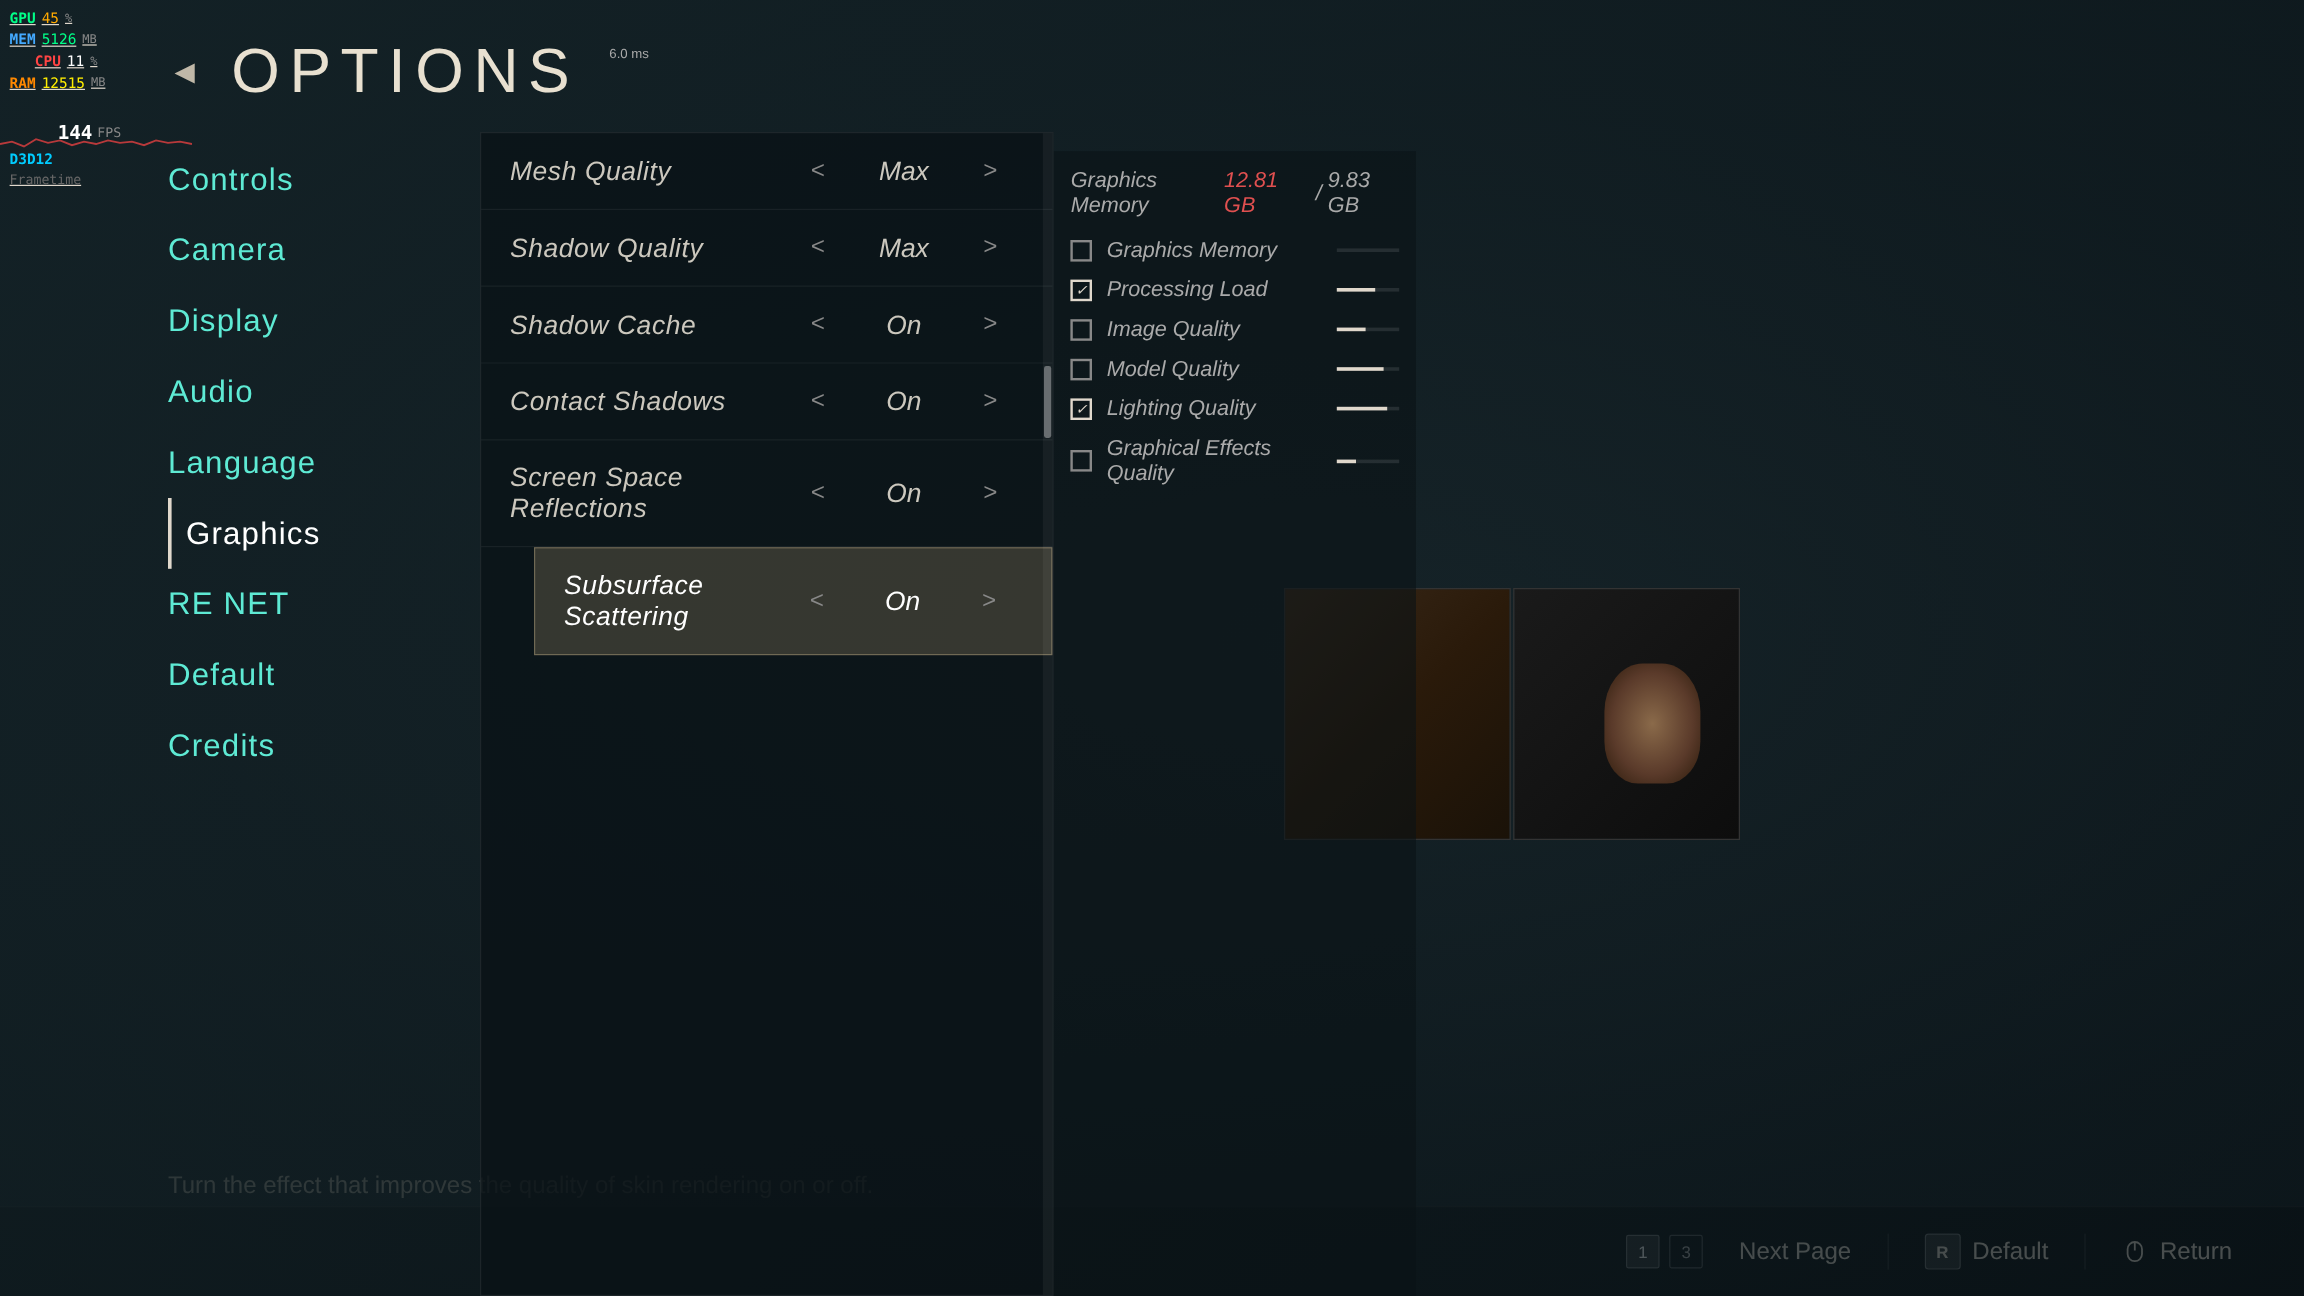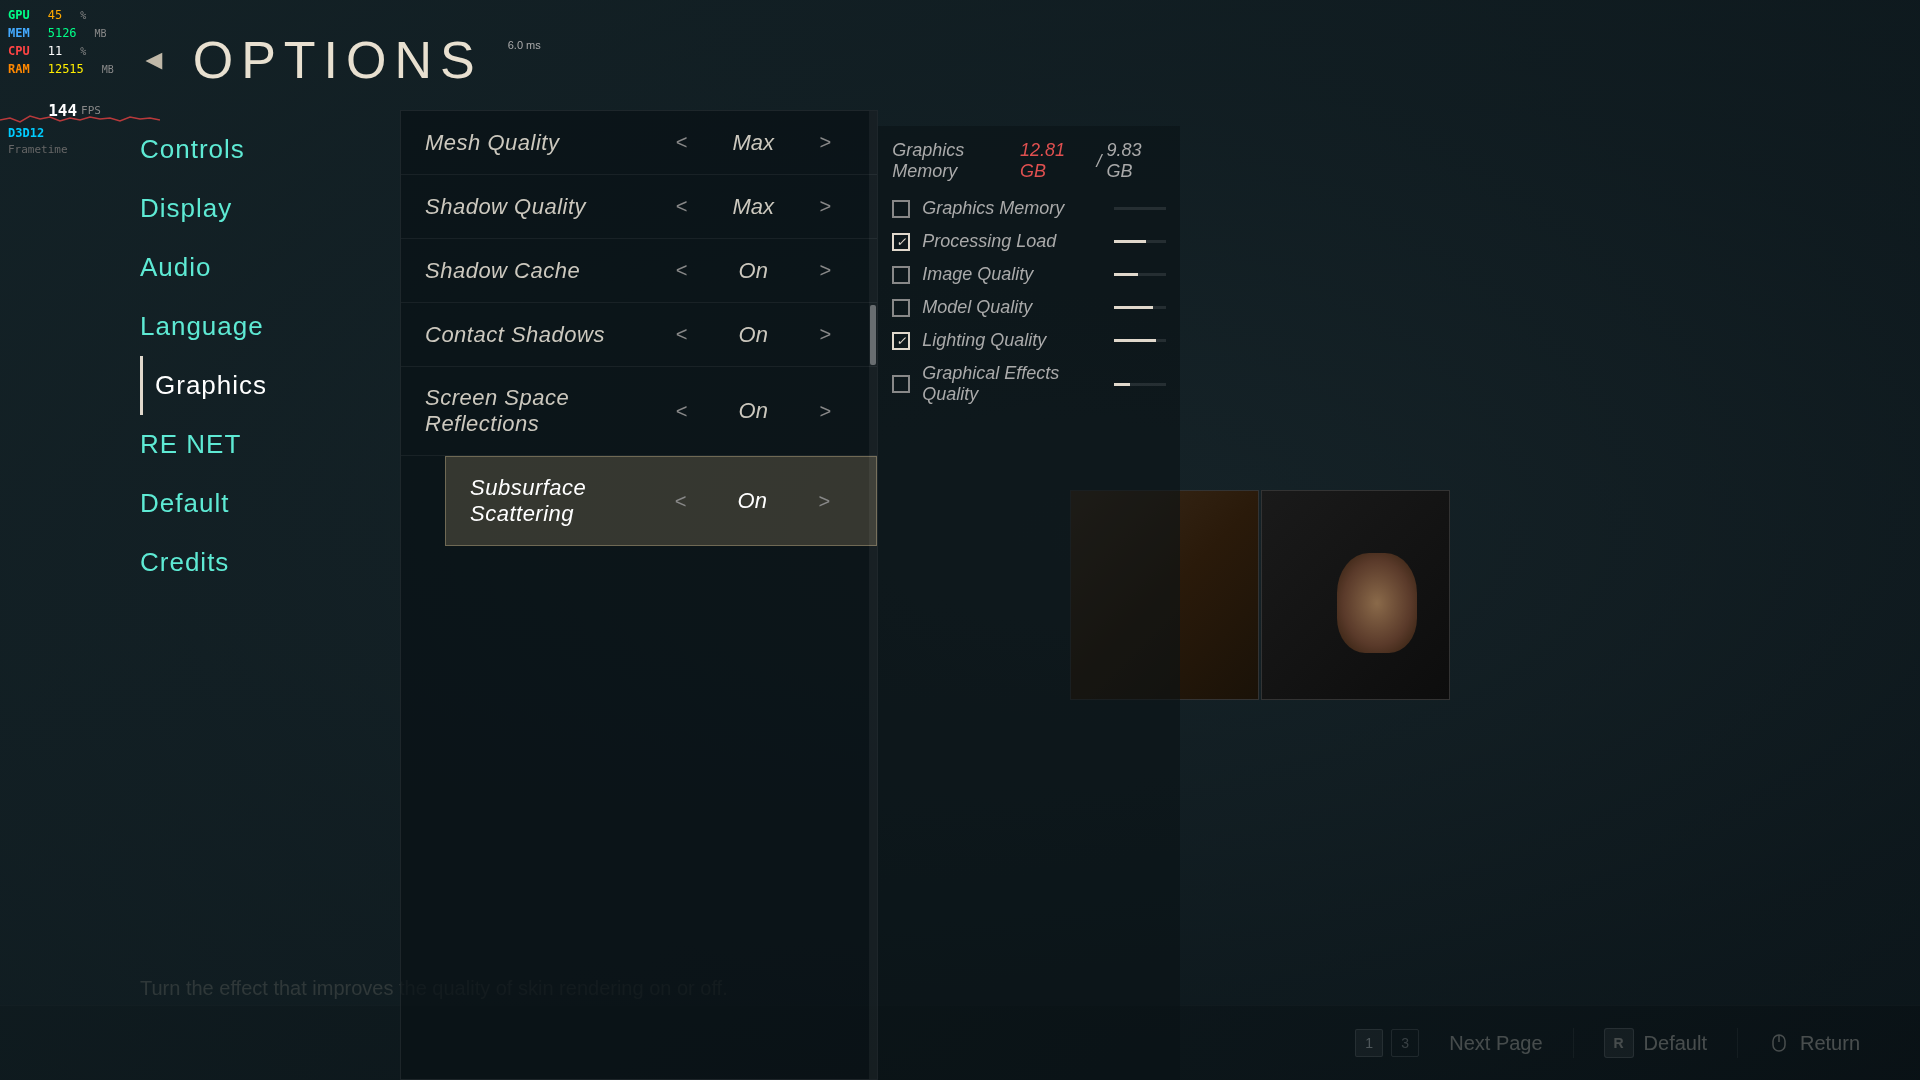--- a/index.html
+++ b/index.html
@@ -76,29 +76,30 @@
       padding: 6px 8px;
       z-index: 100;
       font-family: monospace;
       font-size: 13px;
       line-height: 1.5;
     }
 
     .perf-line {
       display: flex;
       align-items: center;
-      gap: 18px;
+      gap: 5px;
+      text-decoration: underline;
     }
 
     .perf-label { color: #00ff88; font-size: 12px; font-weight: bold; }
     .perf-val { color: #ffaa00; font-size: 12px; }
     .perf-unit { color: #888; font-size: 10px; }
     .perf-label-blue { color: #44aaff; font-size: 12px; font-weight: bold; }
     .perf-val-green { color: #00ff88; font-size: 12px; }
-    .perf-label-red { color: #ff4444; font-size: 12px; font-weight: bold; }
+    .perf-label-red { color: #ff4444; font-size: 12px; font-weight: bold; margin-left: 21px; }
     .perf-val-white { color: #ffffff; font-size: 12px; }
     .perf-label-orange { color: #ff8800; font-size: 12px; font-weight: bold; }
     .perf-val-yellow { color: #ffee00; font-size: 12px; }
     .perf-label-cyan { color: #00ccff; font-size: 12px; font-weight: bold; margin-top: 44px; }
 
     .fps-line {
       display: flex;
       align-items: center;
       gap: 4px;
       margin-top: 2px;
@@ -494,20 +495,21 @@
   <div class="title-bar">
     <span class="back-arrow">◄</span>
     <h1 class="page-title">OPTIONS</h1>
     <span class="title-ping">6.0 ms</span>
   </div>
 
   <div class="content-area">
 
     <nav class="sidebar">
       <div class="nav-item">Controls</div>
+      <div class="nav-item">Camera</div>
       <div class="nav-item">Display</div>
       <div class="nav-item">Audio</div>
       <div class="nav-item">Language</div>
       <div class="nav-item active">Graphics</div>
       <div class="nav-item">RE NET</div>
       <div class="nav-item">Default</div>
       <div class="nav-item">Credits</div>
     </nav>
 
     <div class="settings-panel">

